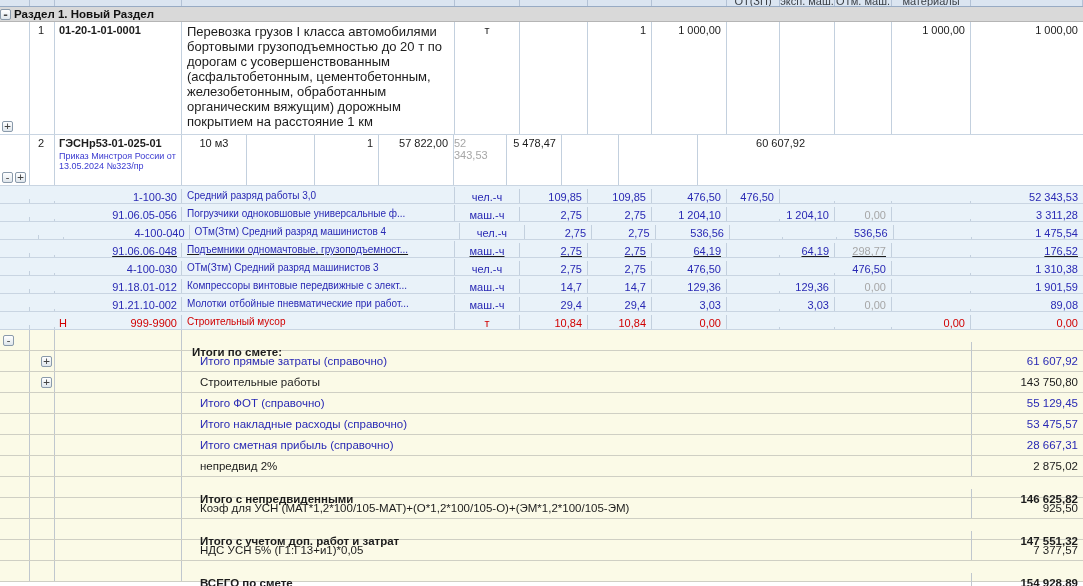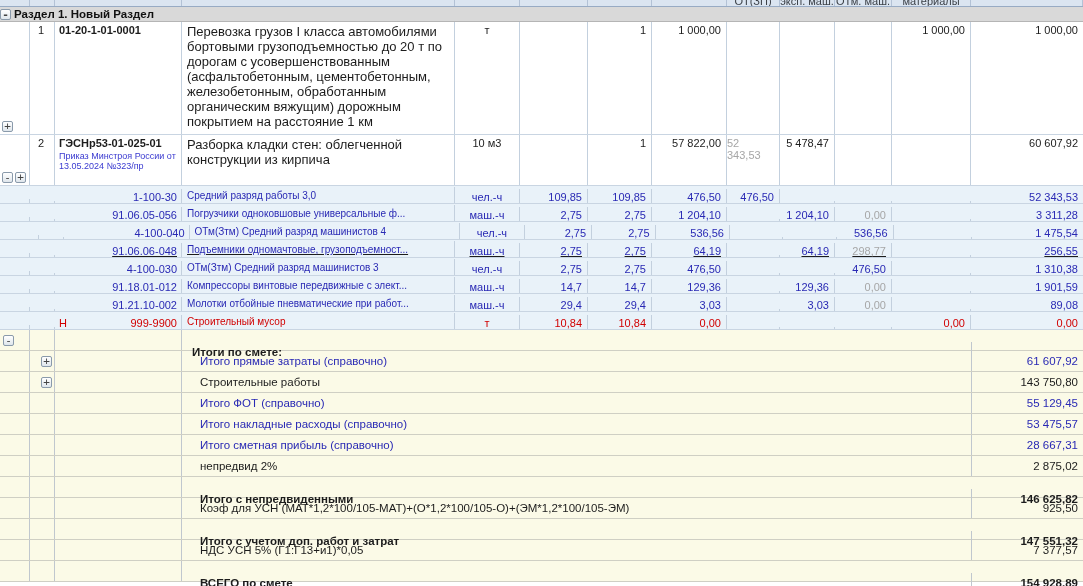--- a/index.html
+++ b/index.html
@@ -129,23 +129,20 @@
           <span class="tick">+</span>
         </span>
       </div>
       <div class="cell c-num num-cell">
         <span>2</span>
       </div>
       <div class="cell c-code code-main">
         <span class="nowrap">ГЭСНр53-01-025-01</span>
         <span class="note">Приказ Минстроя России от 13.05.2024 №323/пр</span>
       </div>
-      <div class="cell c-desc desc-cell">
-        <span>Разборка кладки стен: облегченной конструкции из кирпича</span>
-      </div>
       <div class="cell c-unit unit-cell">
         <span>10 м3</span>
       </div>
       <div class="cell c-q1 val"></div>
       <div class="cell c-q2 val">
         <span>1</span>
       </div>
       <div class="cell c-cost val">
         <span>57 822,00</span>
       </div>
@@ -279,21 +276,21 @@
       </div>
       <div class="cell c-ot val blue"></div>
       <div class="cell c-em val blue">
         <span>64,19</span>
       </div>
       <div class="cell c-otm val gray">
         <span>298,77</span>
       </div>
       <div class="cell c-mat val blue"></div>
       <div class="cell c-tot val blue">
-        <span>256,55</span>
+        <span>176,52</span>
       </div>
     </div>
     <div class="row item sub" style="height: 18px;">
       <div class="cell c-exp exp-cell"></div>
       <div class="cell c-num num-cell blue"></div>
       <div class="cell c-code code-sub blue">
         <span>4-100-030</span>
       </div>
       <div class="cell c-desc desc-cell blue">
         <span>ОТм(Зтм) Средний разряд машинистов 3</span>

